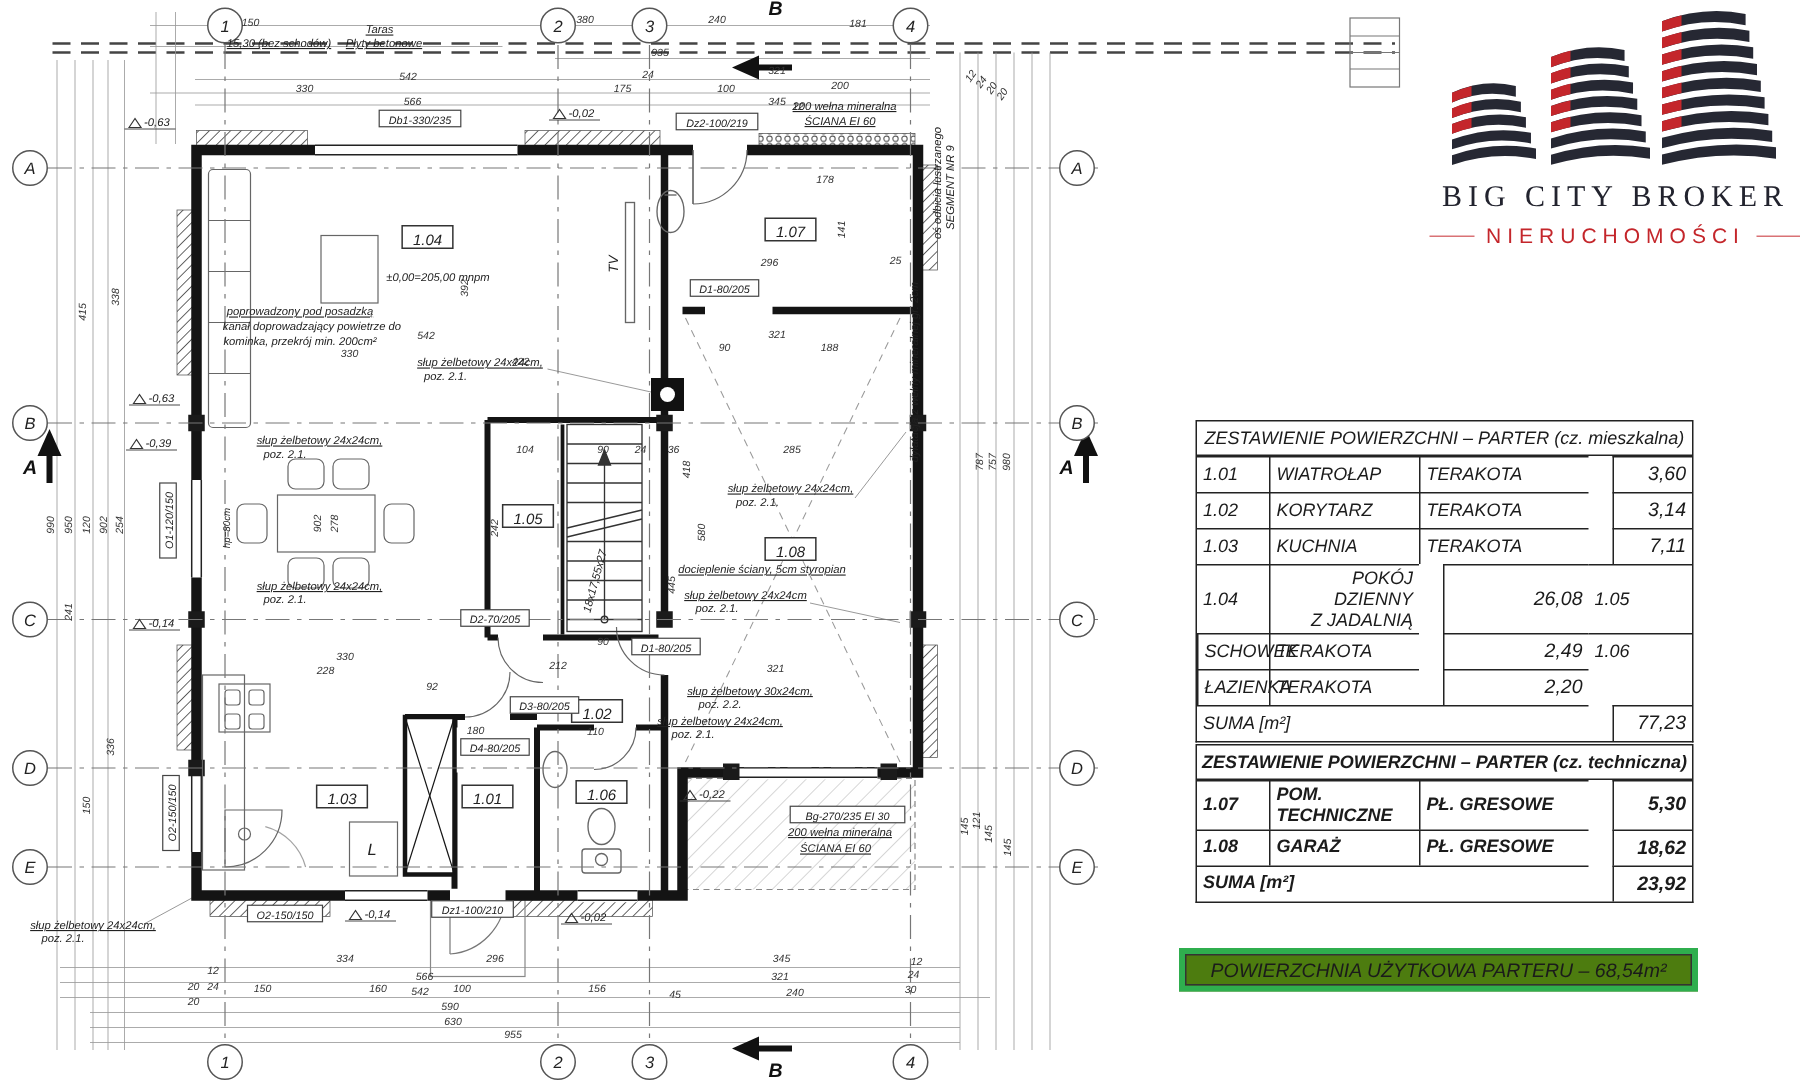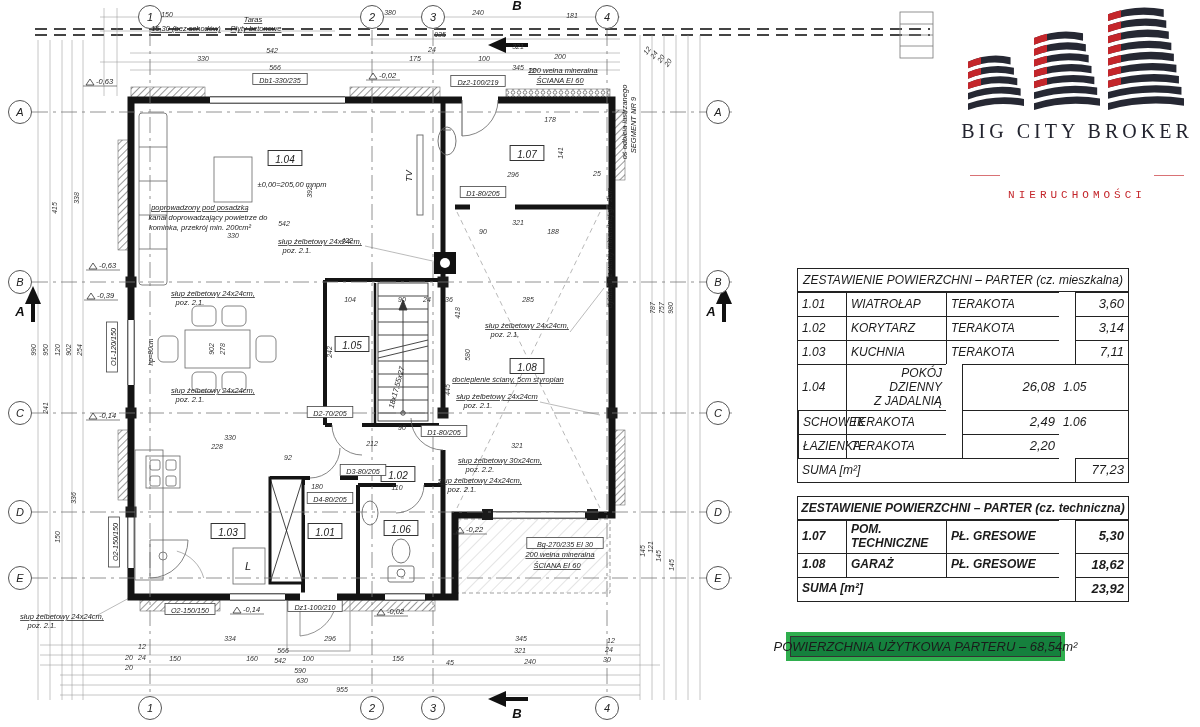--- a/index.html
+++ b/index.html
@@ -2,40 +2,40 @@
 <html><head>
 <meta charset="utf-8">
 <style>
   html,body{margin:0;padding:0;background:#fff;}
   #page{position:relative;width:1200px;height:727px;background:#ffffff;overflow:hidden;
         font-family:"Liberation Sans",sans-serif;}
   
   #plan-svg{position:absolute;left:0;top:0;}
   
   .tbl{position:absolute;left:797px;width:332px;font:italic 12px "Liberation Sans",sans-serif;color:#1b1b1b;}
-  #tbl1{top:268px;} #tbl2{top:496px;font-weight:bold;}
+  #tbl1{top:280px;} #tbl2{top:496px;font-weight:bold;}
   .tbl-head{border:1.6px solid #222;padding:4px 2px;text-align:center;background:#fff;white-space:nowrap;}
   .tbl-grid{display:grid;grid-template-columns:48px 100px 113px 1fr;border:1.6px solid #222;border-top:none;background:#fff;}
   .cell{border-top:1.2px solid #222;padding:2px 4px;display:flex;align-items:center;min-height:19px;white-space:pre-line;line-height:1.15;}
   .cell.cname,.cell.cmat,.cell.cval{border-left:1.2px solid #222;}
   .cell.cval{justify-content:flex-end;font-size:13px;margin-left:16px;}
   .cell.h2{min-height:33px;text-align:right;}
   .cell.h15{min-height:27px;}
   .cell.suma{grid-column:1/4;text-align:center;}
   
-  #total-box{position:absolute;left:786px;top:632px;width:279px;height:29px;border:4px solid #2fae4e;background:#15803d;box-sizing:border-box;}
+  #total-box{position:absolute;left:786px;top:632px;width:346px;height:29px;border:4px solid #2fae4e;background:#4d7c0f;box-sizing:border-box;}
   #total-inner{width:100%;height:100%;border:1px solid #333;box-sizing:border-box;display:flex;align-items:center;justify-content:center;
                font:italic 13px "Liberation Sans",sans-serif;color:#1b1b1b;white-space:nowrap;}
   
   #logo{position:absolute;left:952px;top:6px;width:250px;text-align:center;}
   #logo-buildings{display:block;margin:0 auto;}
   .logo-title{font-family:"Liberation Serif",serif;font-size:20px;letter-spacing:4px;color:#22232e;margin-top:4px;white-space:nowrap;}
   .logo-sub{display:flex;align-items:center;justify-content:center;gap:8px;margin-top:6px;}
   .logo-sub .dash{width:30px;height:1px;background:#c4262b;opacity:.65;}
-  .logo-sub .txt{font-family:Liberation Mono, monospace;font-size:11px;letter-spacing:4px;color:#c4262b;white-space:nowrap;margin-top:40px;}
+  .logo-sub .txt{font-family:Liberation Sans, sans-serif;font-size:14px;letter-spacing:4px;color:#c4262b;white-space:nowrap;}
 </style>
 </head>
 <body>
 
 <div id="page">
 
   <svg id="plan-svg" viewBox="0 0 960 727" width="960" height="727">
     <defs>
       <pattern id="ins" width="5" height="5" patternUnits="userSpaceOnUse" patternTransform="rotate(45)">
         <rect width="5" height="5" fill="#fff"></rect>

